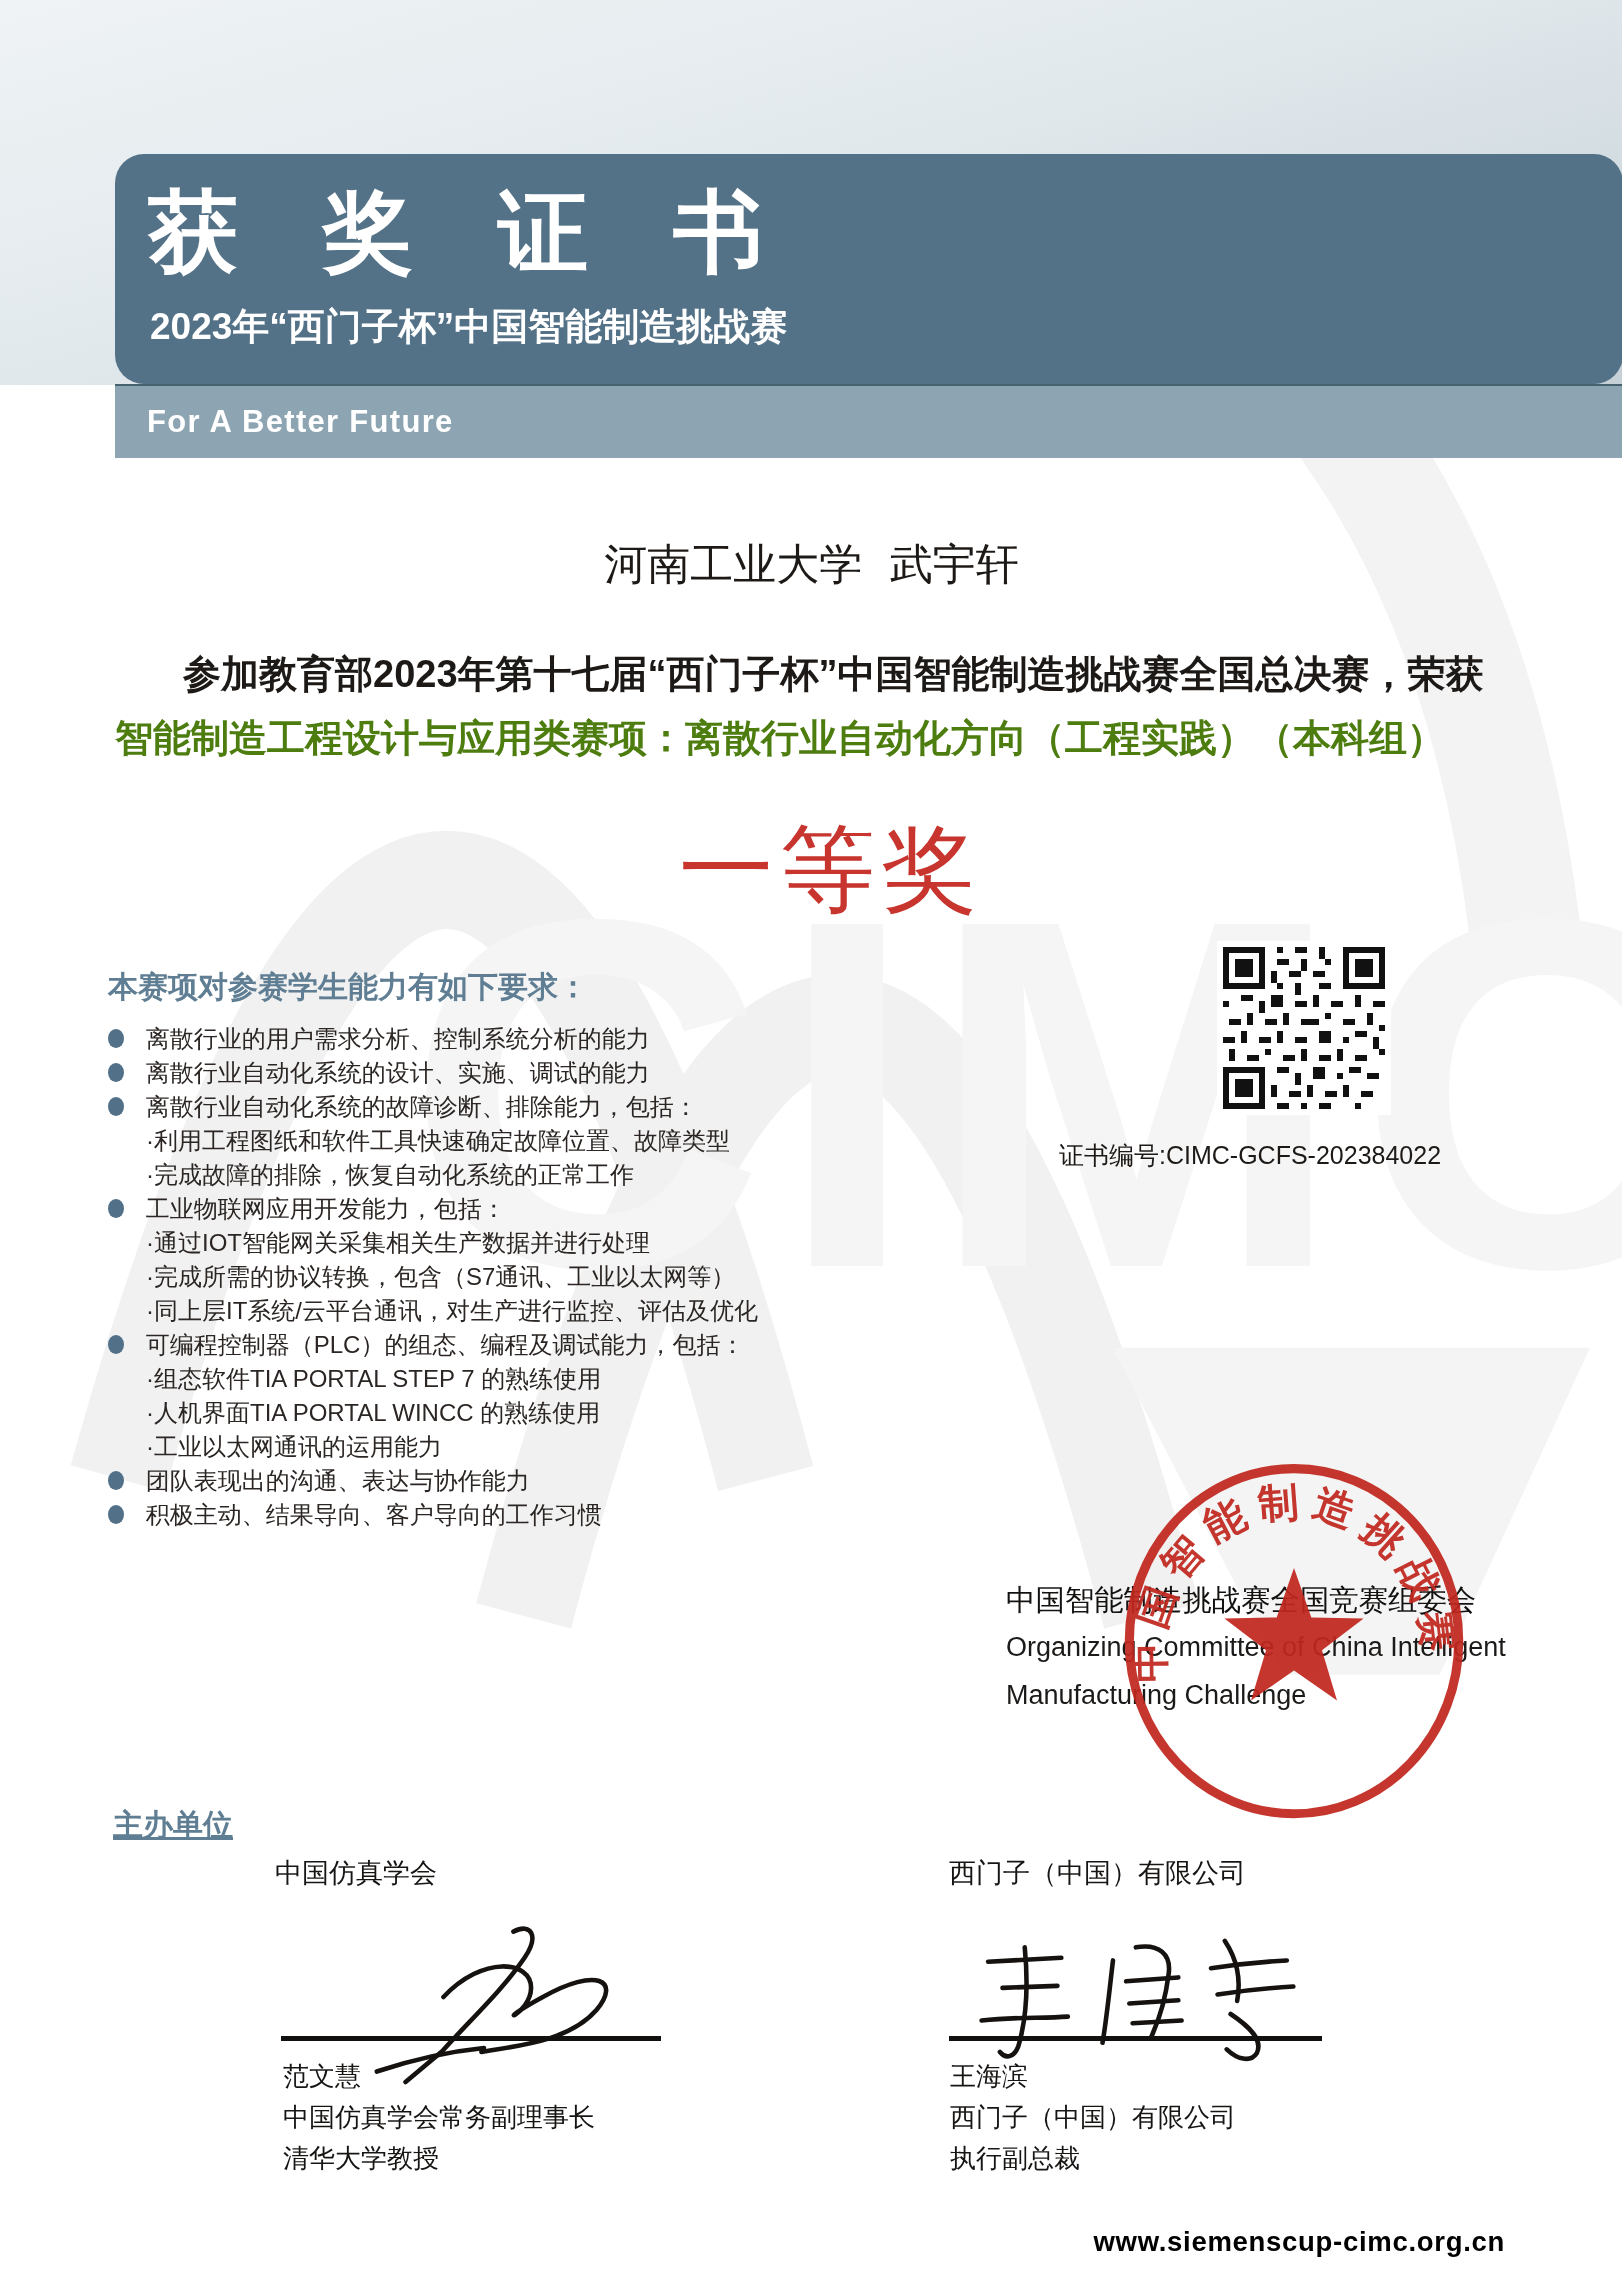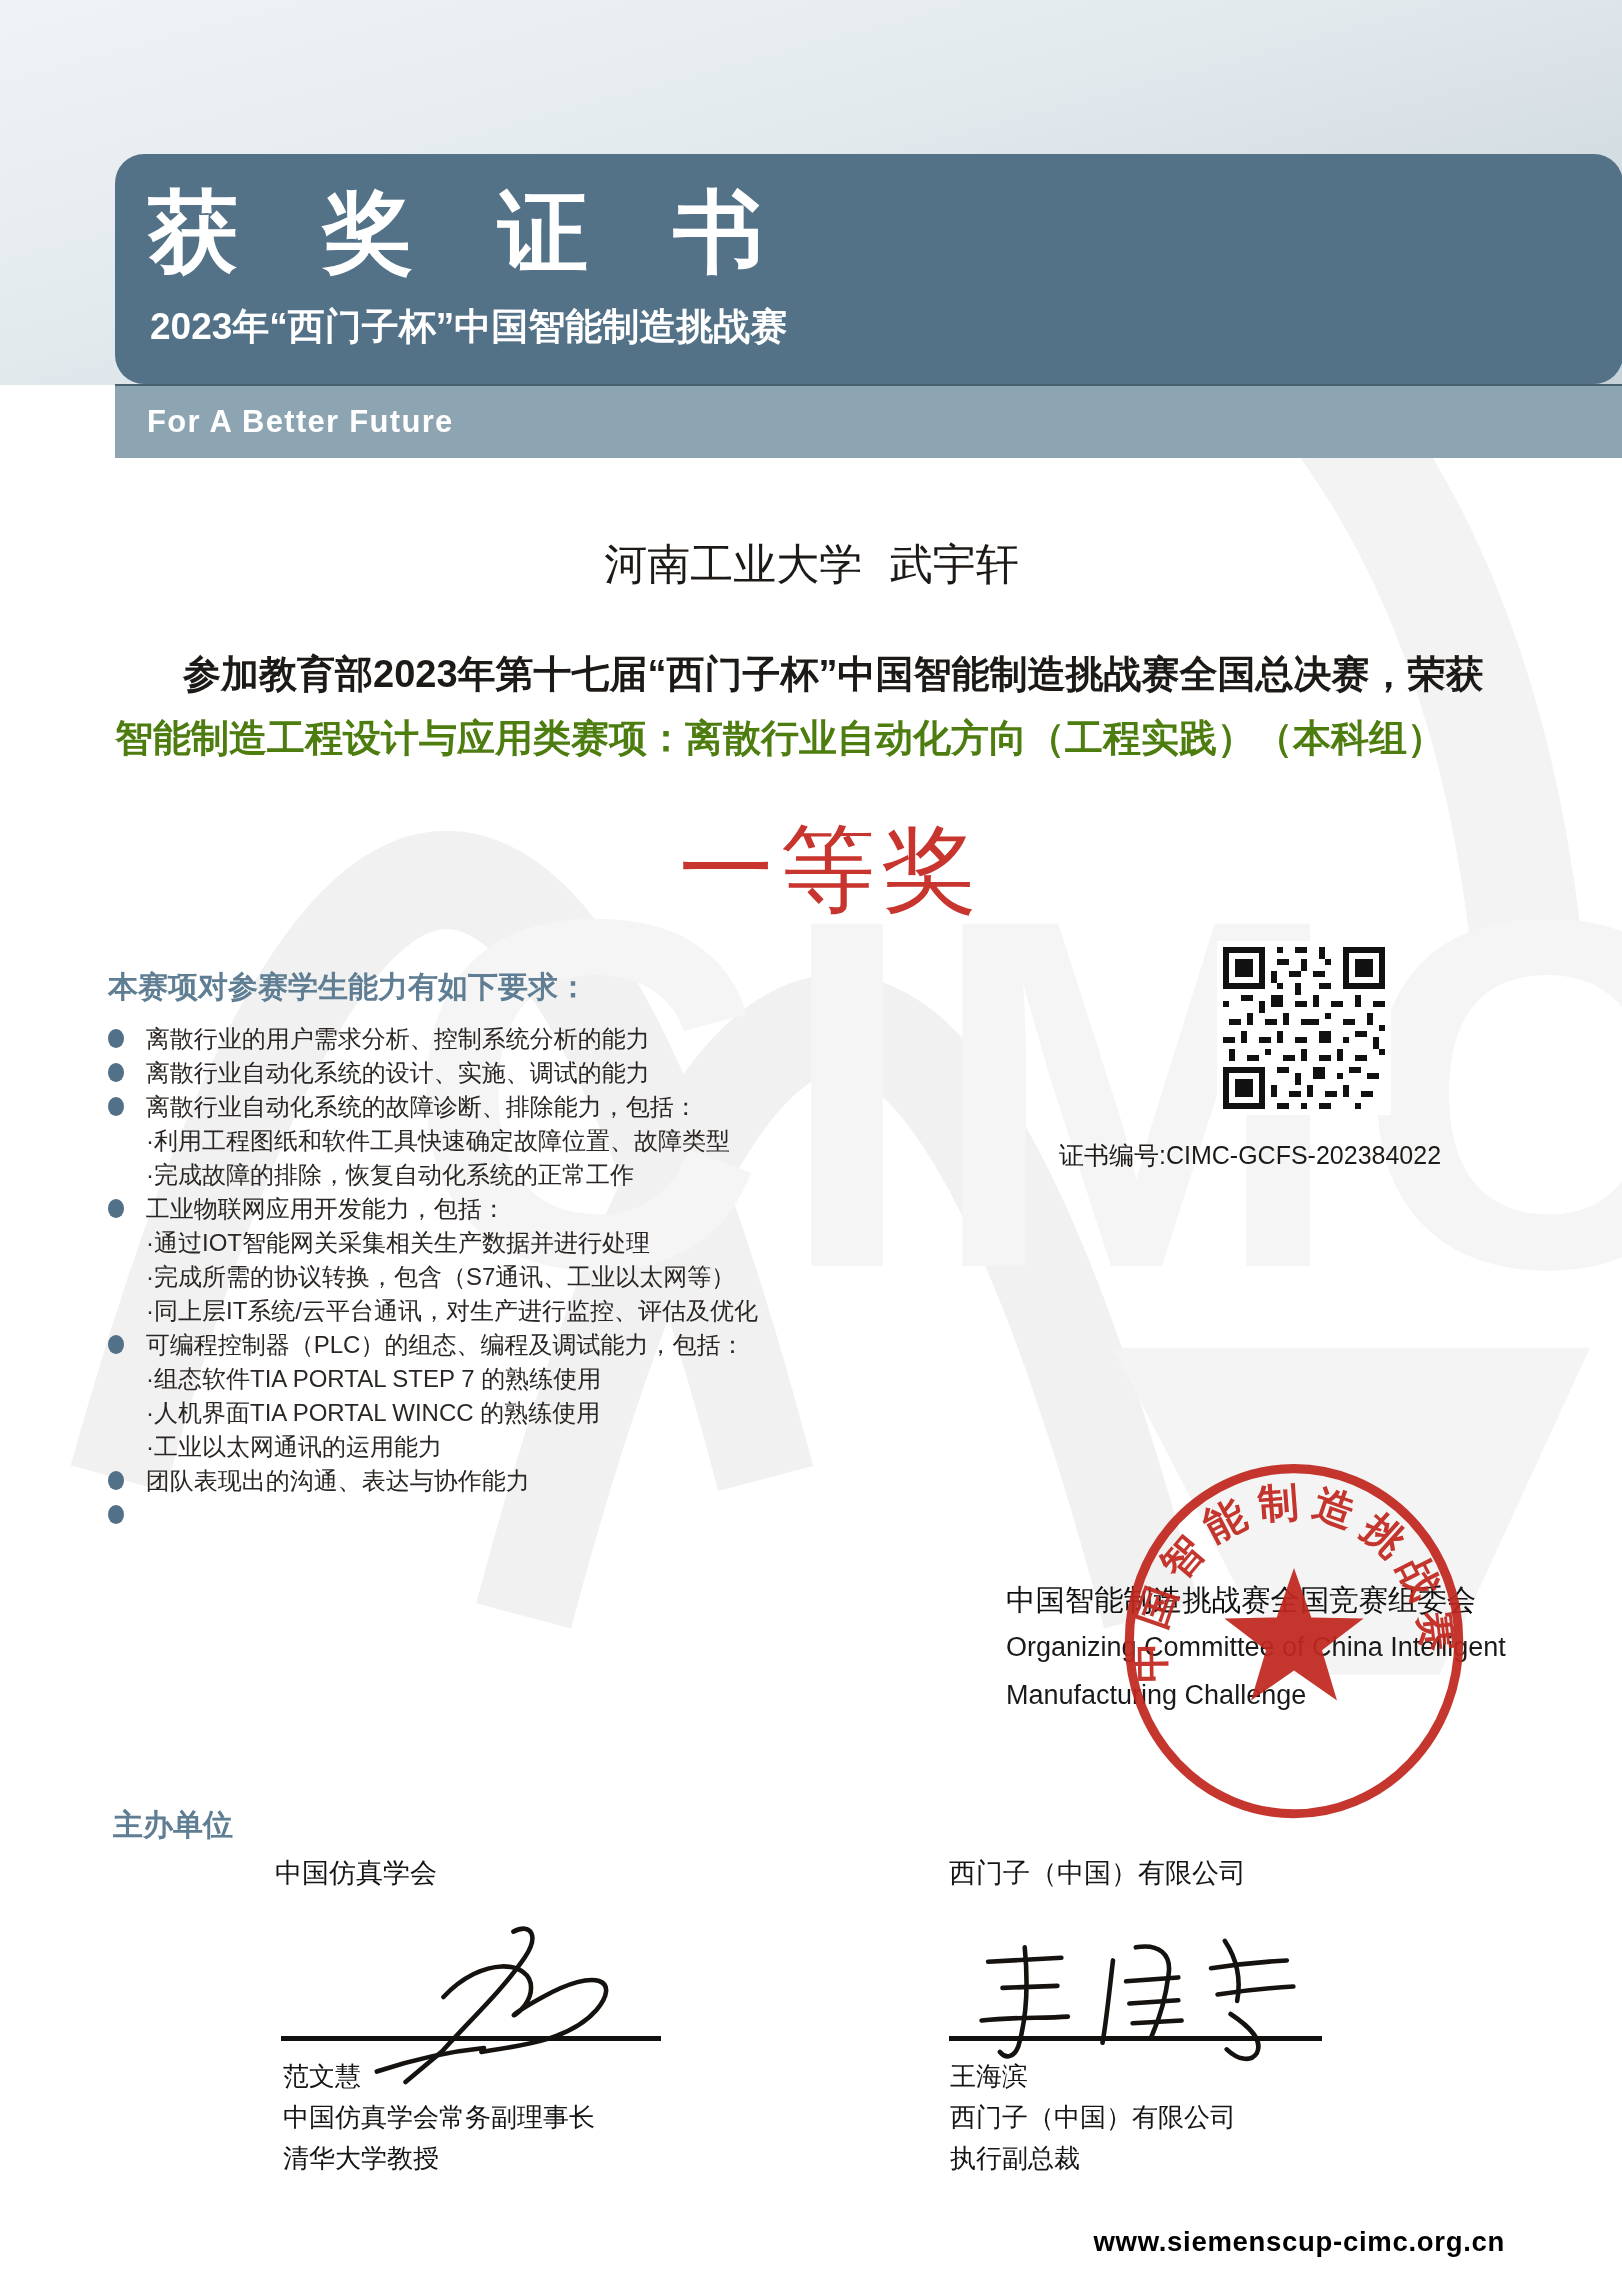--- a/index.html
+++ b/index.html
@@ -74,21 +74,21 @@
     font-size:25px;color:#1d1916;line-height:1.2;white-space:nowrap;
   }
   
   .committee{position:absolute;left:1006px;top:1585px;width:589px;line-height:1;}
   .committee .cn{font-size:29.4px;font-weight:500;color:#141210;margin-bottom:19.6px;white-space:nowrap;}
   .committee .en{font-size:27px;color:#1c1a18;margin-bottom:21px;white-space:nowrap;}
   .seal{position:absolute;left:1111px;top:1450px;opacity:.93;}
   
   .org-heading{
     position:absolute;left:113px;top:1810px;
-    font-size:30px;font-weight:bold;color:#5f7e93;line-height:1;
+    font-size:30px;font-weight:bold;color:#5f7e93;line-height:1;text-decoration:underline;
   }
   .org-name-left{position:absolute;left:275px;top:1857px;font-size:27px;color:#171513;line-height:1.2;}
   .org-name-right{position:absolute;left:949px;top:1857px;font-size:27px;color:#171513;line-height:1.2;}
   .sig-left{position:absolute;left:314px;top:1917px;}
   .sig-right{position:absolute;left:962px;top:1921px;}
   .sig-line{position:absolute;height:5.2px;background:#121110;}
   .sig-line.left{left:281px;top:2036px;width:380px;}
   .sig-line.right{left:949px;top:2036px;width:373px;}
   .sig-block{position:absolute;font-size:26px;color:#171513;line-height:41px;}
   .sig-block.left{left:283px;top:2056px;}
@@ -177,20 +177,21 @@
         </div>
       <div class="req-item sub">
           <span>·工业以太网通讯的运用能力</span>
         </div>
       <div class="req-item main">
           <span class="dot"></span>
           <span>团队表现出的沟通、表达与协作能力</span>
         </div>
       <div class="req-item main">
           <span class="dot"></span>
+          <span>积极主动、结果导向、客户导向的工作习惯</span>
         </div>
     </div>
 
     <div class="qr-block">
       <svg width="174" height="174" viewBox="0 0 58 58">
         <rect x="0" y="0" width="58" height="58" fill="#ffffff"></rect>
         <g fill="#111111">
           <rect x="2" y="2" width="14" height="14"></rect>
             <rect x="42" y="2" width="14" height="14"></rect>
             <rect x="2" y="42" width="14" height="14"></rect>

